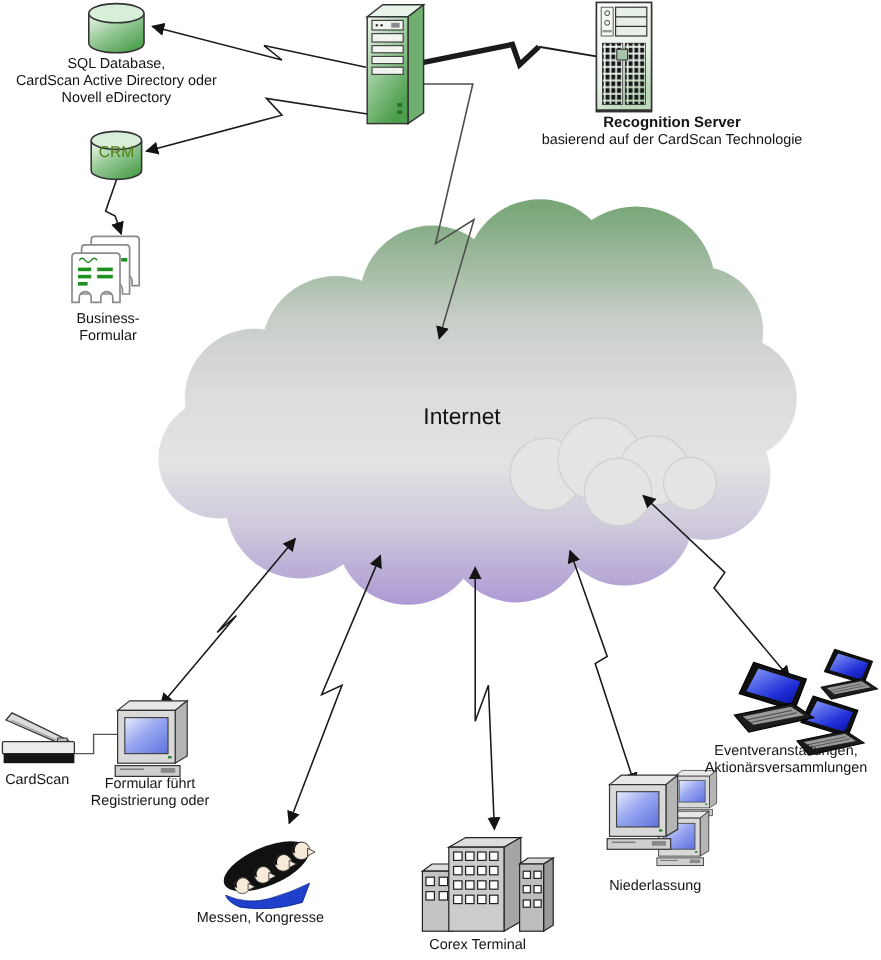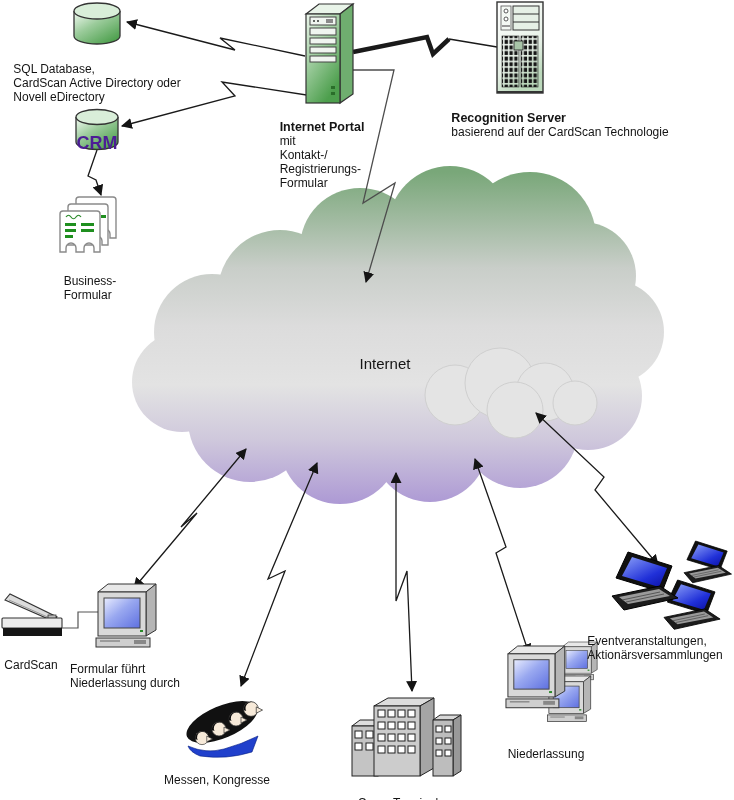--- a/index.html
+++ b/index.html
@@ -1,23 +1,23 @@
 <!DOCTYPE html>
 <html><head>
 <meta charset="utf-8">
 <style>
   html,body{margin:0;padding:0;background:#fff;}
   .stage{position:relative;width:734px;height:800px;background:#ffffff;overflow:hidden;
          font-family:"Liberation Sans",sans-serif;color:#141414;}
   svg.art{position:absolute;left:0;top:0;}
-  .lbl{position:absolute;transform:translateX(-50%);text-align:left;
-       font-size:12px;line-height:14px;color:#141414;white-space:nowrap;margin-top:16px;}
+  .lbl{position:absolute;transform:translateX(-50%);text-align:center;
+       font-size:12px;line-height:14px;color:#141414;white-space:nowrap;}
   .lbl .b{font-weight:bold;font-size:12.5px;}
-  .crm-lbl{font-weight:bold;font-size:18px;color:#4c1d95;}
-  .internet-lbl{font-size:15px;}
+  .crm-lbl{font-weight:normal;font-size:13px;color:#4d7c0f;}
+  .internet-lbl{font-size:19px;}
 </style>
 </head>
 <body>
 
 <div class="stage">
 
 <svg class="art" width="734" height="800" viewBox="0 0 734 800">
   <defs>
     <marker id="ah" markerUnits="userSpaceOnUse" markerWidth="11" markerHeight="11" viewBox="0 0 10 10" refX="9" refY="5" orient="auto-start-reverse">
       <path d="M0,0 L10,5 L0,10 Z" fill="#141414"></path>
@@ -271,44 +271,37 @@
 
 <div class="lbl crm-lbl" style="left:97px;top:120px">
   <div>CRM</div>
 </div>
 
 <div class="lbl" style="left:90px;top:258px">
   <div>Business-</div>
   <div>Formular</div>
 </div>
 
-<div class="lbl" style="left:322px;top:104px">
-  <div class="b">Internet Portal</div>
-  <div>mit</div>
-  <div>Kontakt-/</div>
-  <div>Registrierungs-</div>
-  <div>Formular</div>
-</div>
 
 <div class="lbl" style="left:560px;top:95px">
   <div class="b">Recognition Server</div>
   <div>basierend auf der CardScan Technologie</div>
 </div>
 
 <div class="lbl internet-lbl" style="left:385px;top:341px">
   <div>Internet</div>
 </div>
 
 <div class="lbl" style="left:31px;top:642px">
   <div>CardScan</div>
 </div>
 
 <div class="lbl" style="left:125px;top:646px">
   <div>Formular führt</div>
-  <div>Niederlassung durch</div>
+  <div>Registrierung oder</div>
 </div>
 
 <div class="lbl" style="left:217px;top:757px">
   <div>Messen, Kongresse</div>
 </div>
 
 <div class="lbl" style="left:398px;top:780px">
   <div>Corex Terminal</div>
 </div>
 

